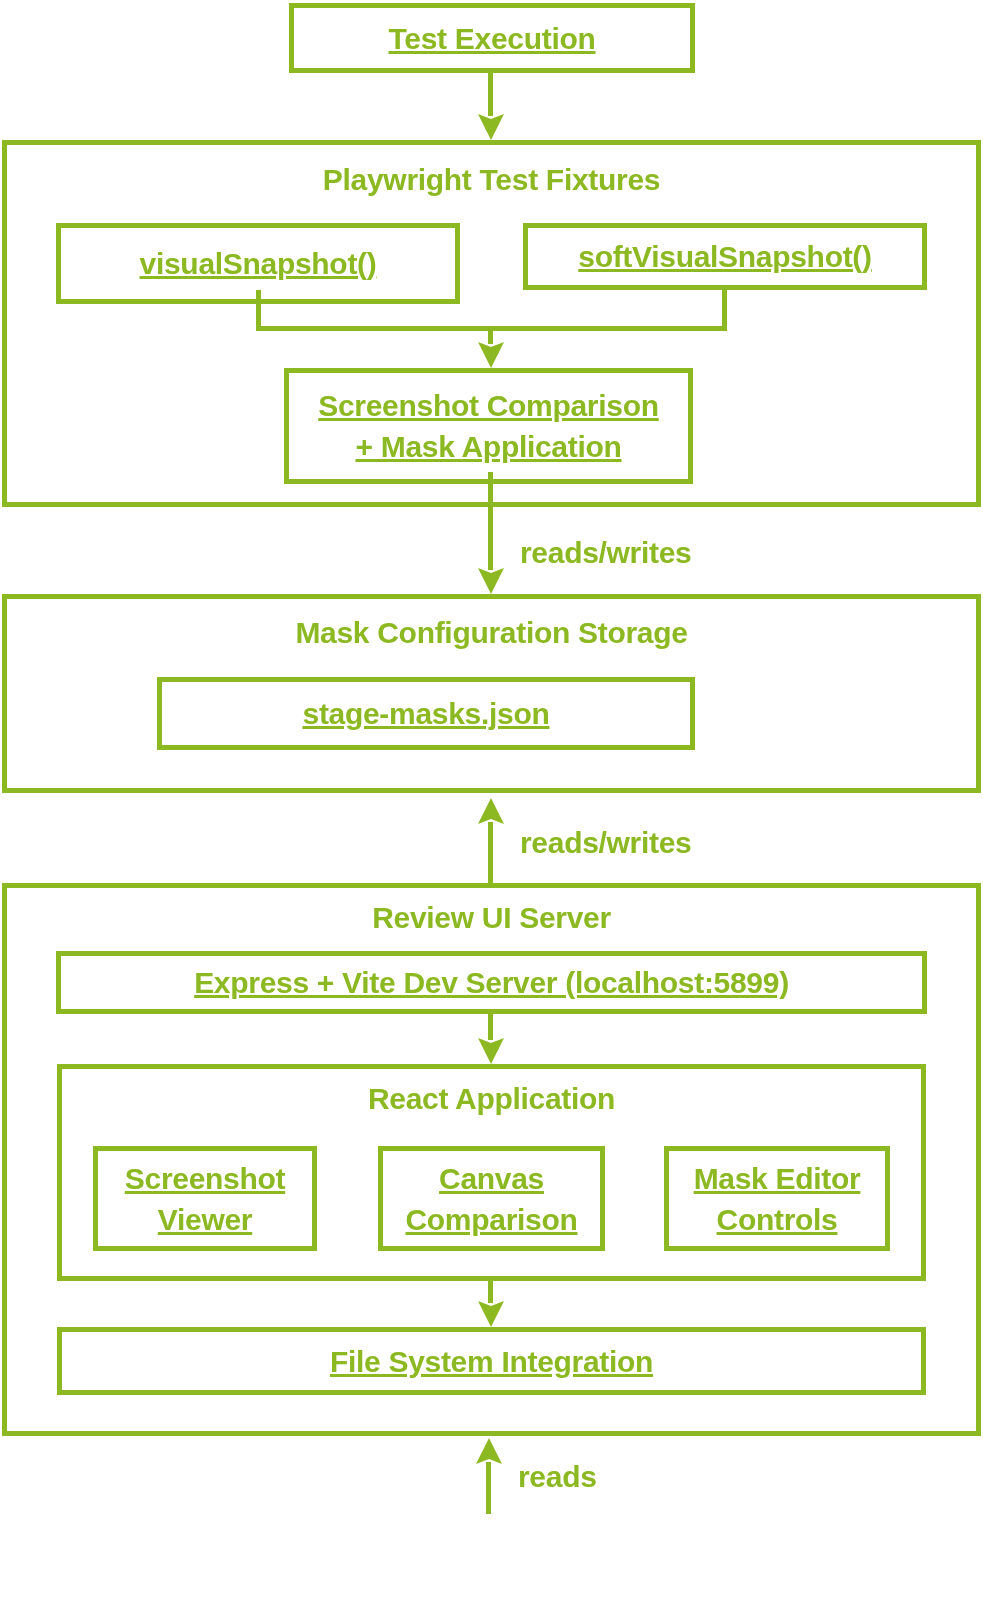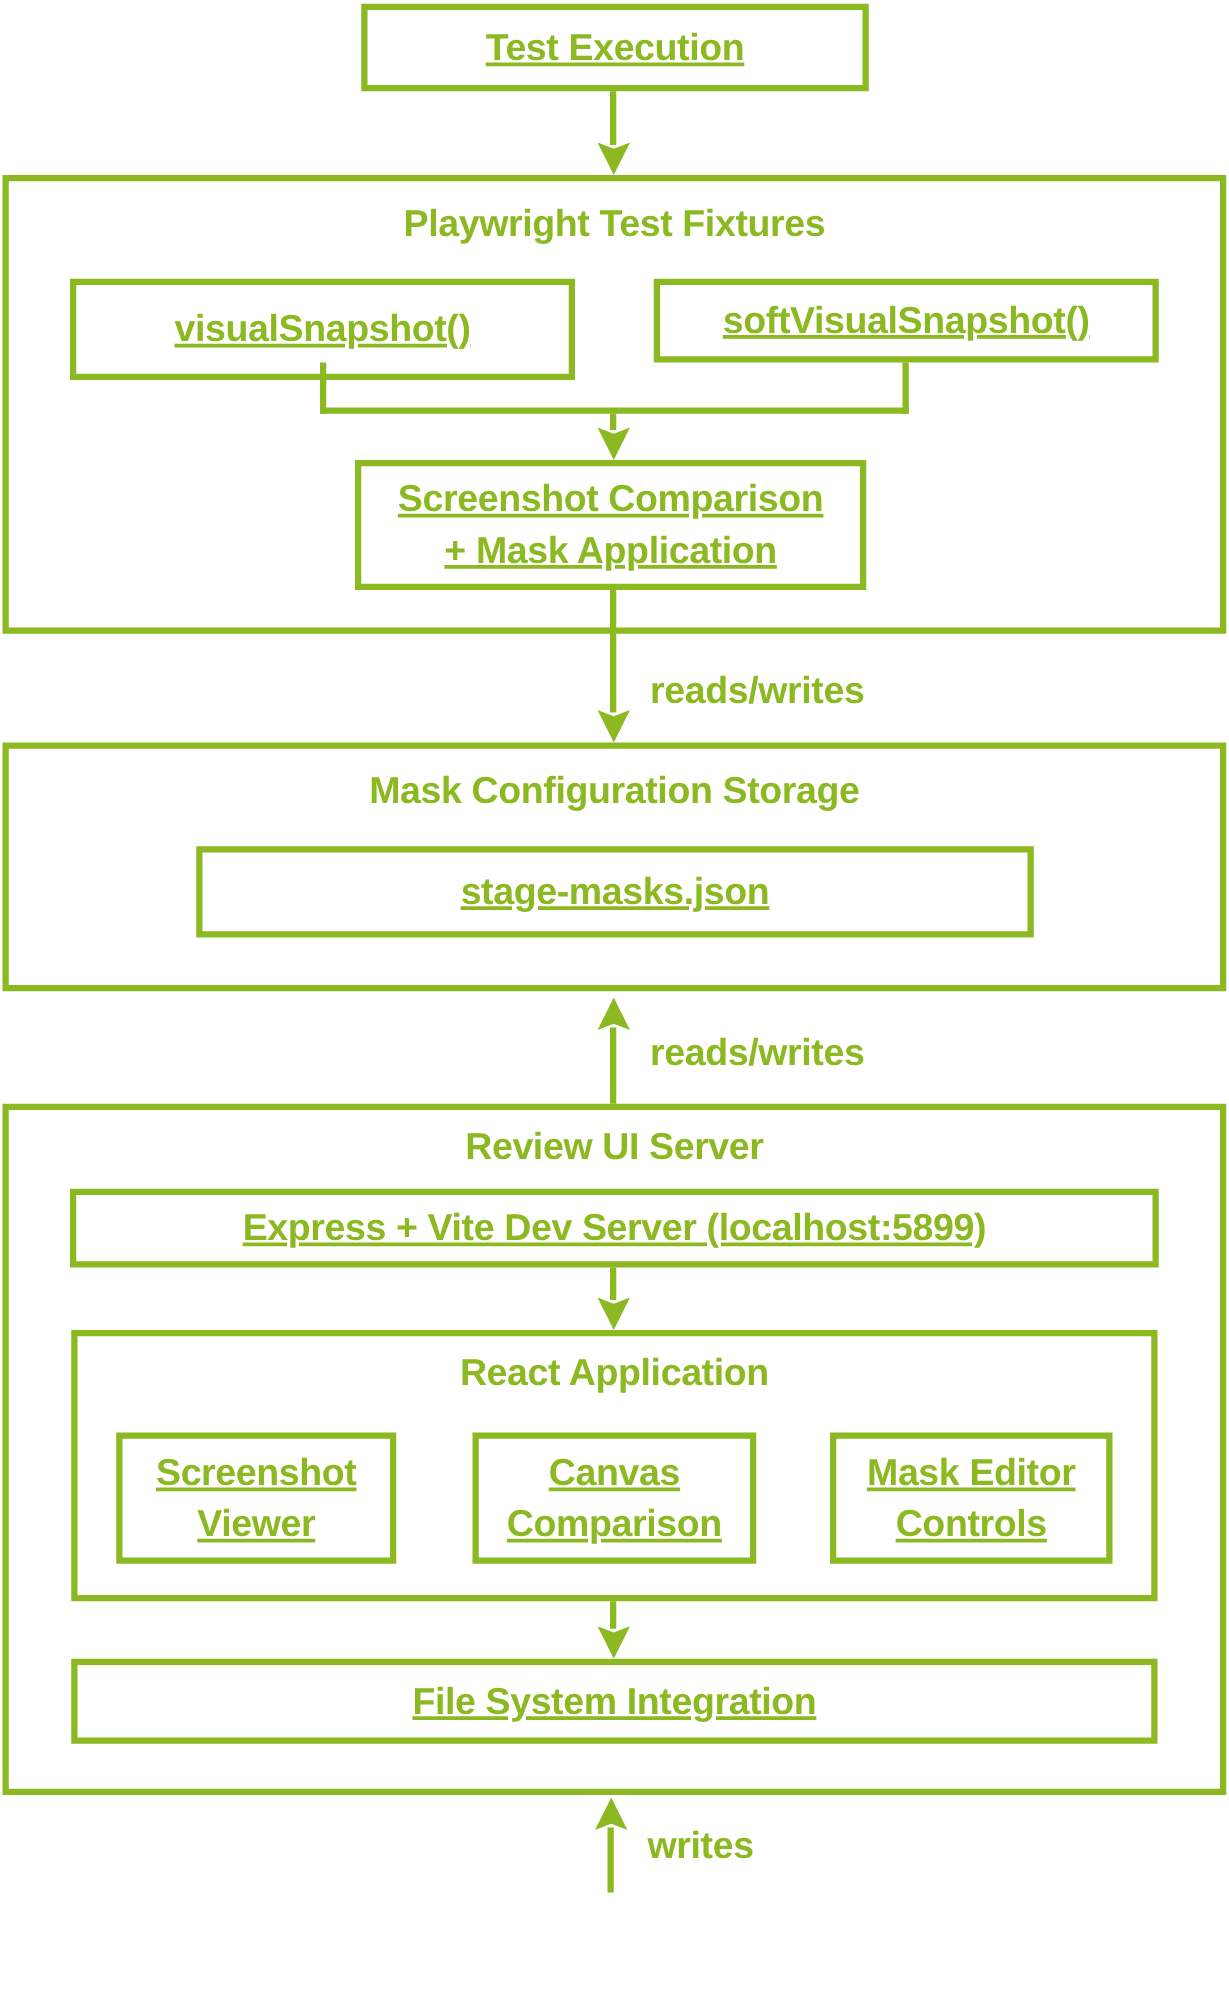--- a/index.html
+++ b/index.html
@@ -71,26 +71,26 @@
   </div>
 
   <div class="node" style="left:56px; top:223px; width:404px; height:81px;">
     <span>visualSnapshot()</span>
   </div>
 
   <div class="node" style="left:523px; top:223px; width:404px; height:67px;">
     <span>softVisualSnapshot()</span>
   </div>
 
-  <div class="node" style="left:284px; top:368px; width:409px; height:104px;">
+  <div class="node" style="left:284px; top:368px; width:409px; height:116px;">
     <span>Screenshot Comparison</span>
     <span>+ Mask Application</span>
   </div>
 
-  <div class="node" style="left:157px; top:677px; width:670px; height:73px;">
+  <div class="node" style="left:157px; top:677px; width:538px; height:73px;">
     <span>stage-masks.json</span>
   </div>
 
   <div class="node" style="left:56px; top:951px; width:871px; height:63px;">
     <span>Express + Vite Dev Server (localhost:5899)</span>
   </div>
 
   <div class="node" style="left:93px; top:1146px; width:224px; height:105px;justify-content:center;">
     <span>Screenshot</span>
     <span>Viewer</span>
@@ -145,15 +145,15 @@
     </svg>
   <svg class="arrowhead" style="left:478px; top:1301px;" viewBox="0 0 26 26">
       <path d="M0 0 L13 5 L26 0 L13 26 Z" fill="currentColor"></path>
     </svg>
   <svg class="arrowhead" style="left:476px; top:1438px;" viewBox="0 0 26 26">
       <path d="M0 26 L13 21 L26 26 L13 0 Z" fill="currentColor"></path>
     </svg>
 
   <div class="edge-label" style="left:520px; top:536px;">reads/writes</div>
   <div class="edge-label" style="left:520px; top:826px;">reads/writes</div>
-  <div class="edge-label" style="left:518px; top:1460px;">writes</div>
+  <div class="edge-label" style="left:518px; top:1460px;">reads</div>
 
 </div>
 
 </body></html>

